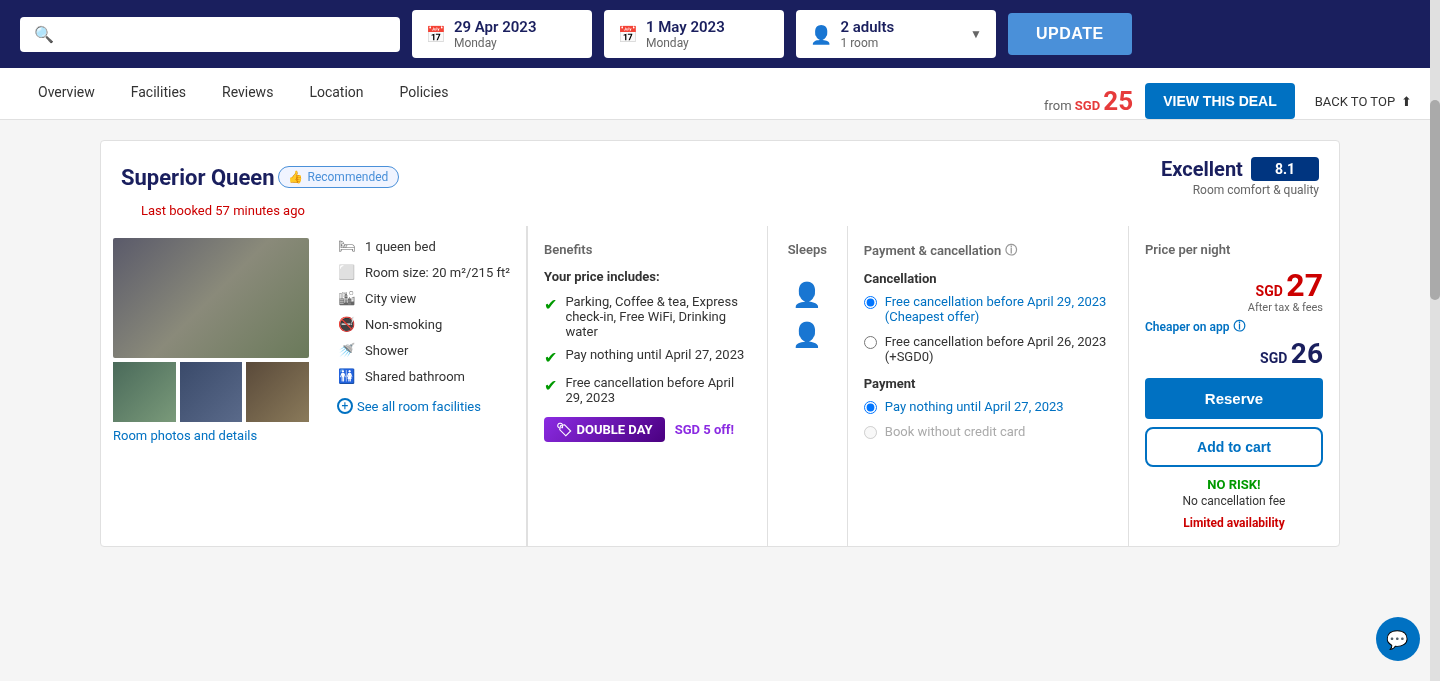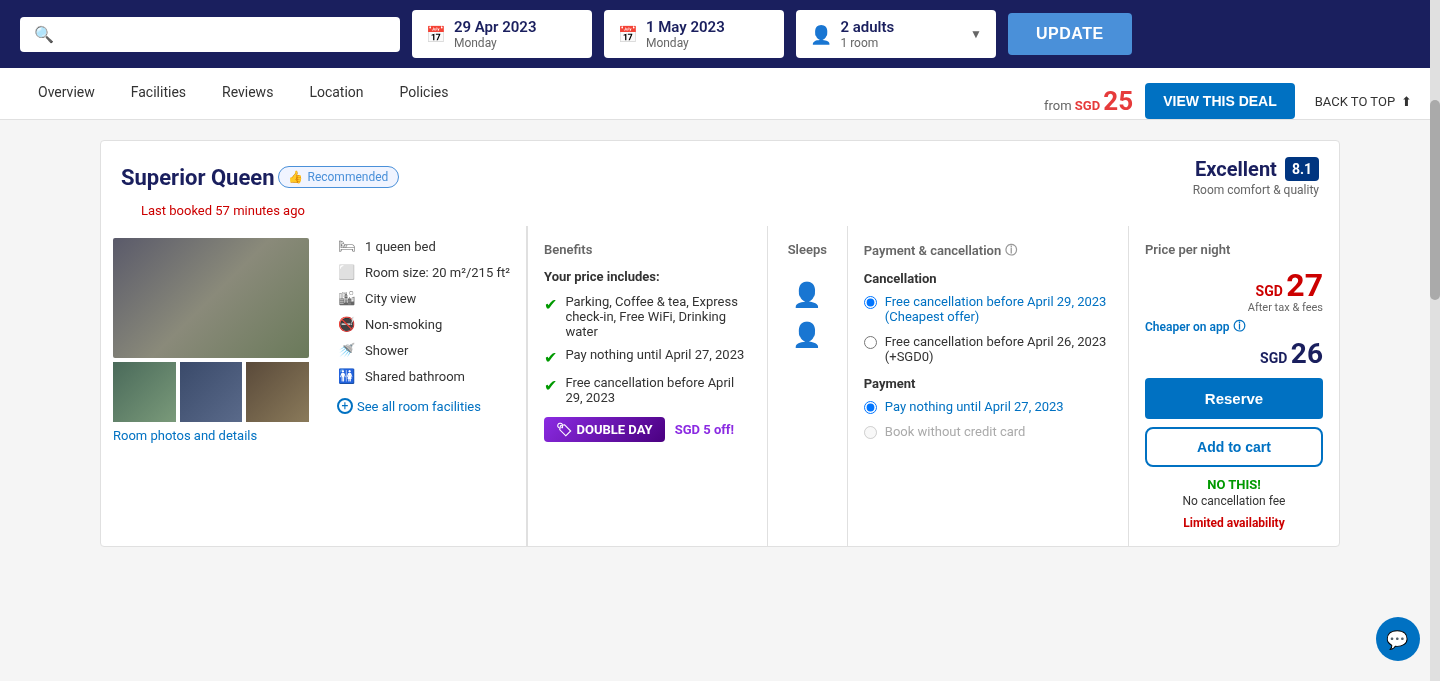--- a/index.html
+++ b/index.html
@@ -35,21 +35,21 @@
     .main { padding: 20px; max-width: 1280px; margin: 0 auto; }
 
     
     .room-card { background: white; border: 1px solid #e0e0e0; border-radius: 4px; overflow: hidden; }
     .room-title { font-size: 22px; font-weight: 700; color: #1a1f5e; }
     .recommended-badge { background: #f0f4ff; color: #4a90d9; border: 1px solid #4a90d9; border-radius: 12px; padding: 3px 10px; font-size: 12px; display: flex; align-items: center; gap: 4px; }
     .last-booked { color: #cc0000; font-size: 13px; margin-left: 20px; padding: 0 20px 12px; }
     .excellent-block { margin-left: auto; text-align: right; display: flex; flex-direction: column; align-items: flex-end; }
     .excellent-row { display: flex; align-items: center; gap: 8px; }
     .excellent-text { font-size: 20px; font-weight: 700; color: #1a1f5e; }
-    .score-badge { background: #003580; color: white; border-radius: 4px; padding: 4px 7px; font-size: 14px; font-weight: 700; }
+    .score-badge { background: #003580; color: white; border-radius: 4px; padding: 4px 24px; font-size: 14px; font-weight: 700; }
     .comfort-text { font-size: 12px; color: #666; margin-top: 2px; }
 
     
     .room-body { display: flex; }
     .room-images { width: 220px; flex-shrink: 0; padding: 12px; }
     .img-main { width: 100%; height: 120px; background: #888; border-radius: 2px; overflow: hidden; margin-bottom: 4px; }
     .img-row { display: flex; gap: 4px; }
     .img-small { flex: 1; height: 60px; background: #aaa; border-radius: 2px; }
     .room-photos-link { color: #0071c2; font-size: 13px; cursor: pointer; margin-top: 6px; display: block; }
 
@@ -327,21 +327,21 @@
             <span>Cheaper on app</span>
             <span style="color:#0071c2;font-size:12px;">ⓘ</span>
           </div>
           <div style="text-align:right;">
             <span class="app-currency">SGD</span>
             <span class="app-price">26</span>
           </div>
           <button class="reserve-btn">Reserve</button>
           <button class="add-cart-btn">Add to cart</button>
           <div class="no-risk">
-            <div class="no-risk-title">NO THIS!</div>
+            <div class="no-risk-title">NO RISK!</div>
             <div class="no-risk-sub">No cancellation fee</div>
           </div>
           <div class="limited-avail">Limited availability</div>
         </div>
       </div>
     </div>
   </div>
 </div>
 
 <div class="page-scrollbar">

